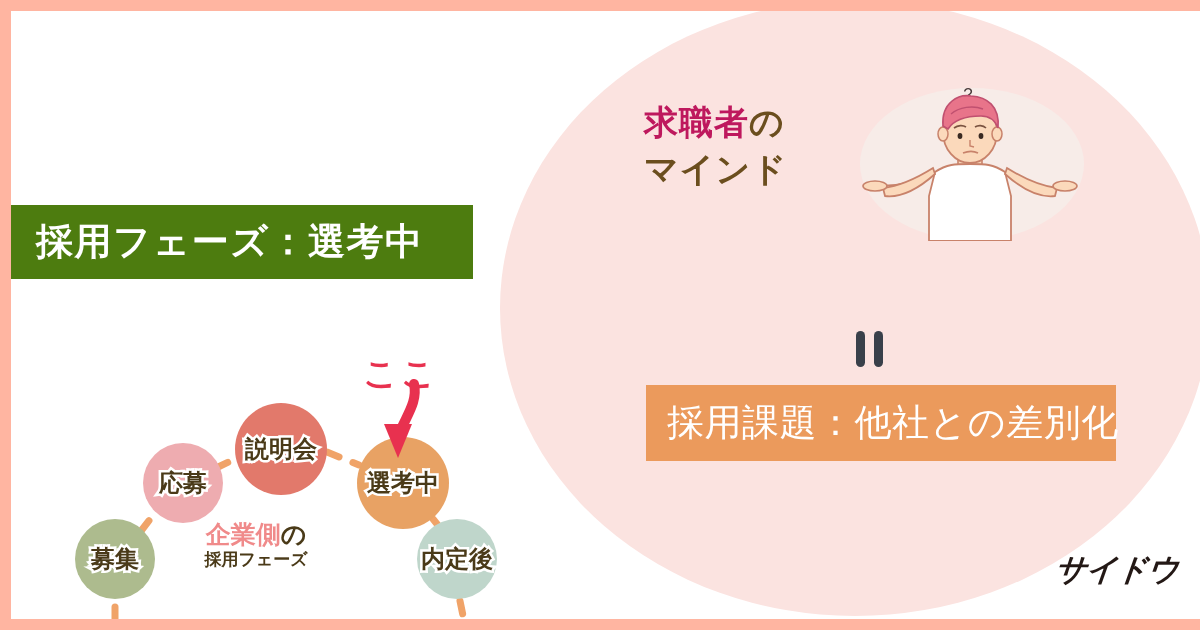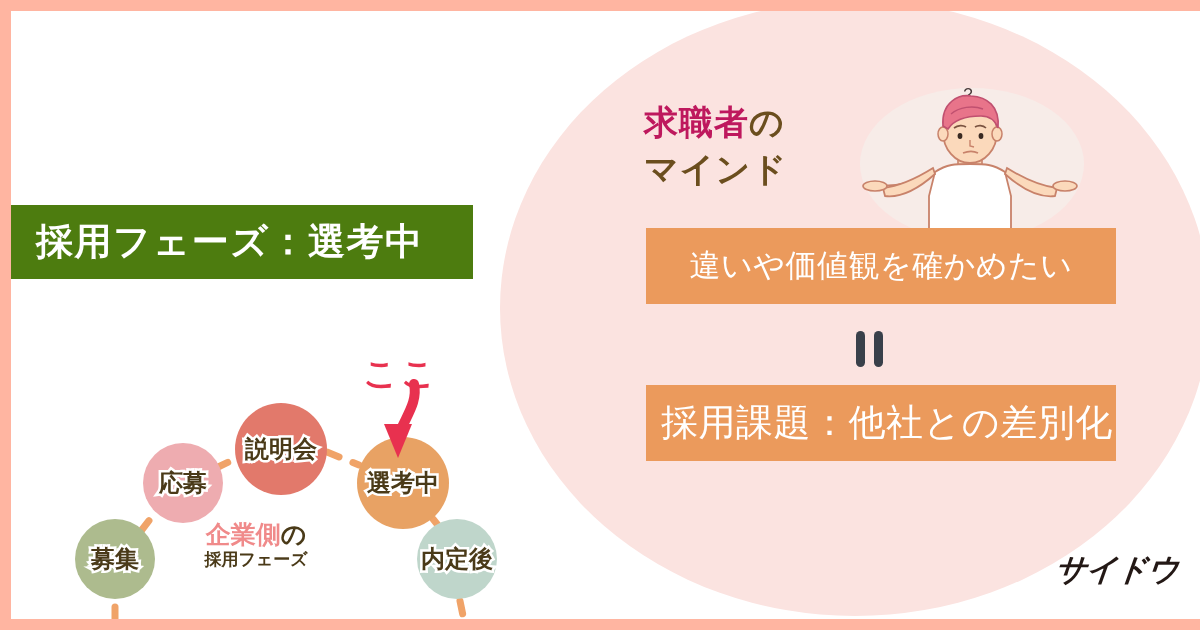--- a/index.html
+++ b/index.html
@@ -114,21 +114,21 @@
     background:#eb9a5c;
     display:flex; align-items:center;
     z-index:4;
   }
   .ob .t { color:#ffffff; white-space:nowrap; }
 
   #box-mind { left:146px; top:217px; width:470px; height:76px; justify-content:center; }
   #box-mind .t { font-size:31px; letter-spacing:0.5px; }
 
   #box-issue { left:146px; top:374px; width:470px; height:76px; justify-content:flex-start; }
-  #box-issue .t { font-size:37px; letter-spacing:0.5px; padding-left:15px; }
+  #box-issue .t { font-size:37px; letter-spacing:0.5px; padding-left:21px; }
 
   #equals { position:absolute; left:349px; top:318px; width:40px; height:40px; z-index:4;
             display:flex; gap:9px; align-items:center; justify-content:center; }
   #equals span { display:block; width:9px; height:36px; border-radius:5px; background:#39404a; }
 
   
   #logo {
     position:absolute;
     right:22px; bottom:28px;
     z-index:9;
@@ -241,23 +241,20 @@
         <path d="M99 52 C 103 49, 108 49, 111 51" fill="none" stroke="#7a5340" stroke-width="1.6"></path>
         <path d="M120 51 C 123 49, 128 49, 131 52" fill="none" stroke="#7a5340" stroke-width="1.6"></path>
 
         <ellipse cx="105" cy="60" rx="2.4" ry="3" fill="#3a2a22"></ellipse>
         <ellipse cx="126" cy="60" rx="2.4" ry="3" fill="#3a2a22"></ellipse>
 
         <path d="M115 64 L115 70 L119 71" fill="none" stroke="#c8826a" stroke-width="1.4"></path>
         <path d="M108 77 C 113 75, 119 75, 123 77" fill="none" stroke="#c8826a" stroke-width="1.6"></path>
       </svg>
 
-      <div class="ob" id="box-mind">
-        <span class="t">違いや価値観を確かめたい</span>
-      </div>
 
       <div id="equals">
         <span></span>
         <span></span>
       </div>
 
       <div class="ob" id="box-issue">
         <span class="t">採用課題：他社との差別化</span>
       </div>
     </div>

